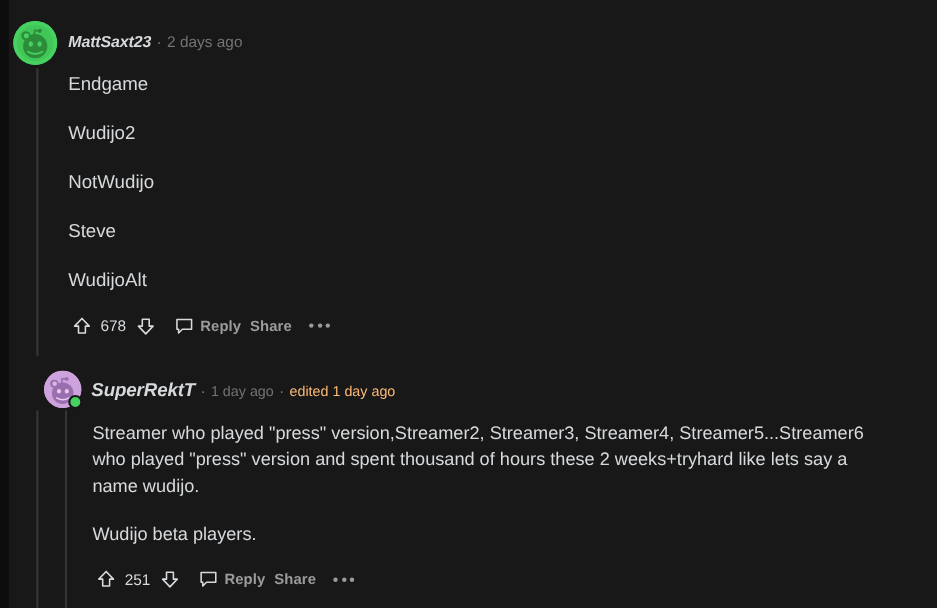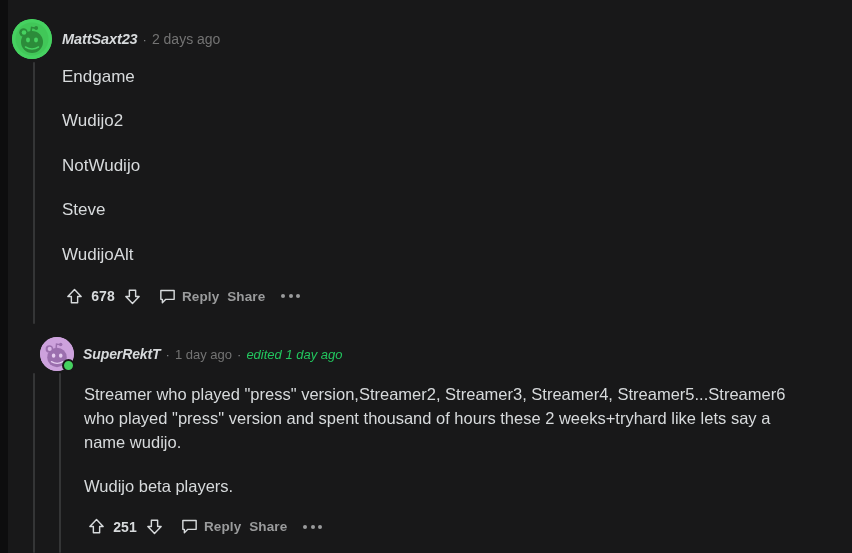--- a/index.html
+++ b/index.html
@@ -98,36 +98,35 @@
     white-space: nowrap;
     line-height: 1;
   }
   .author {
     font-size: 14.5px;
     font-weight: bold;
     color: #d7dadc;
     letter-spacing: -0.1px;
     font-style: italic;
   }
-  .comment-l2 .author { font-size: 14px; }
+  .comment-l2 .author { font-size: 17px; }
 
   .dot-sep {
     color: #818384;
     font-size: 13px;
     margin: 0 5px;
   }
   .timestamp {
     font-size: 14px;
     color: #737373;
   }
   .comment-l2 .timestamp { font-size: 13px; }
   .edited {
     font-size: 14px;
-    color: #22c55e;
-    font-style: italic;
+    color: #fdba74;
   }
   .comment-l2 .edited { font-size: 13px; }
 
   
   .comment-body {
     padding-left: 50px;
     padding-top: 6px;
   }
   .comment-l2 .comment-body {
     padding-left: 44px;
@@ -163,21 +162,21 @@
   .icon-btn {
     display: flex;
     align-items: center;
     justify-content: center;
     width: 24px;
     height: 24px;
     cursor: pointer;
   }
   .score {
     font-size: 14px;
-    font-weight: bold;
+    font-weight: normal;
     color: #d7dadc;
     margin: 0 4px;
     min-width: 26px;
     text-align: center;
   }
   .action-icon {
     display: flex;
     align-items: center;
     justify-content: center;
     width: 26px;

